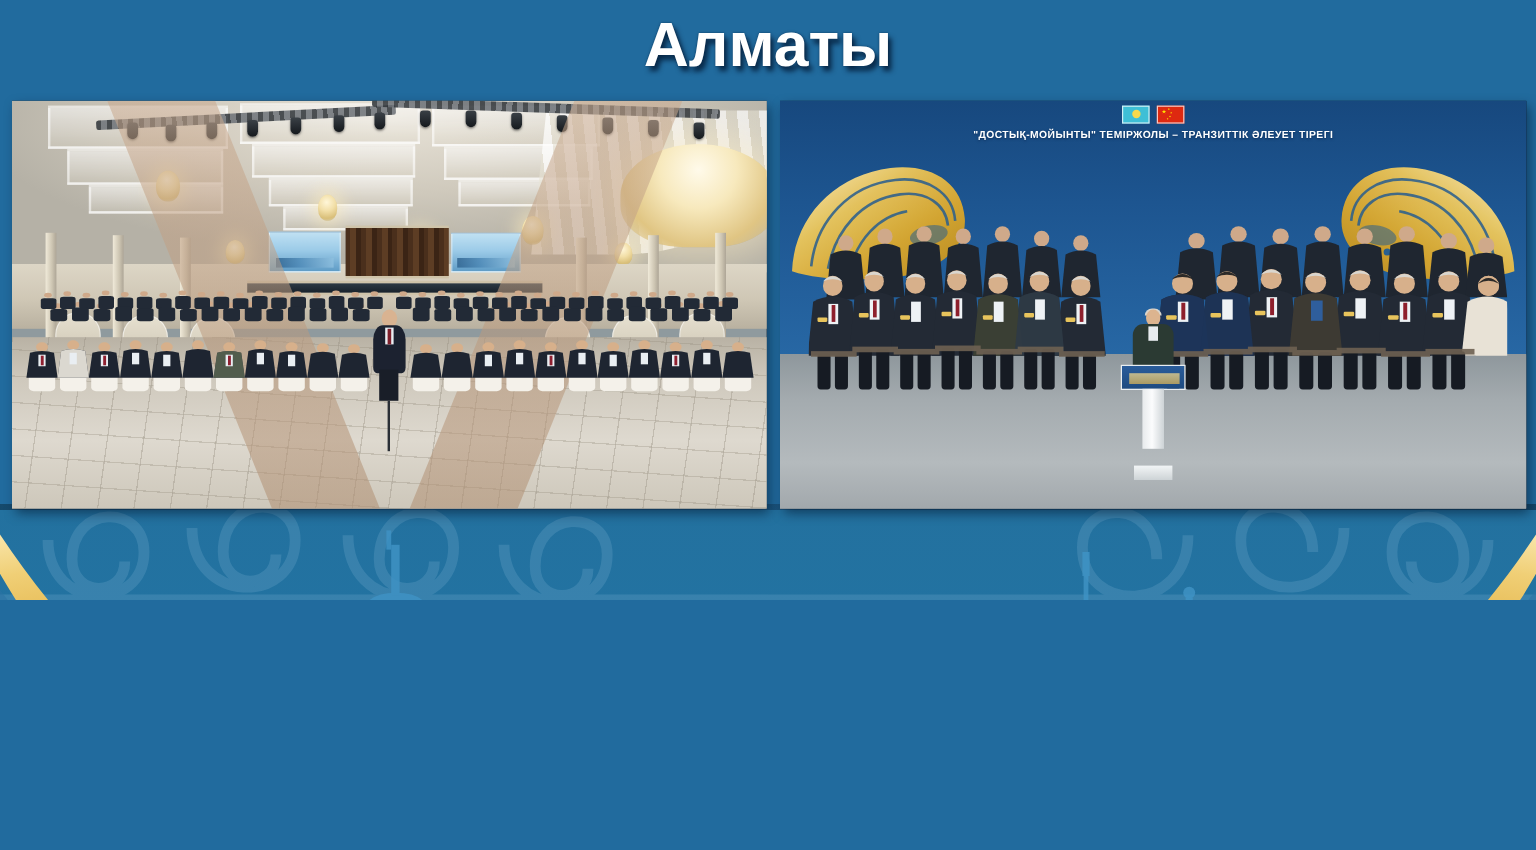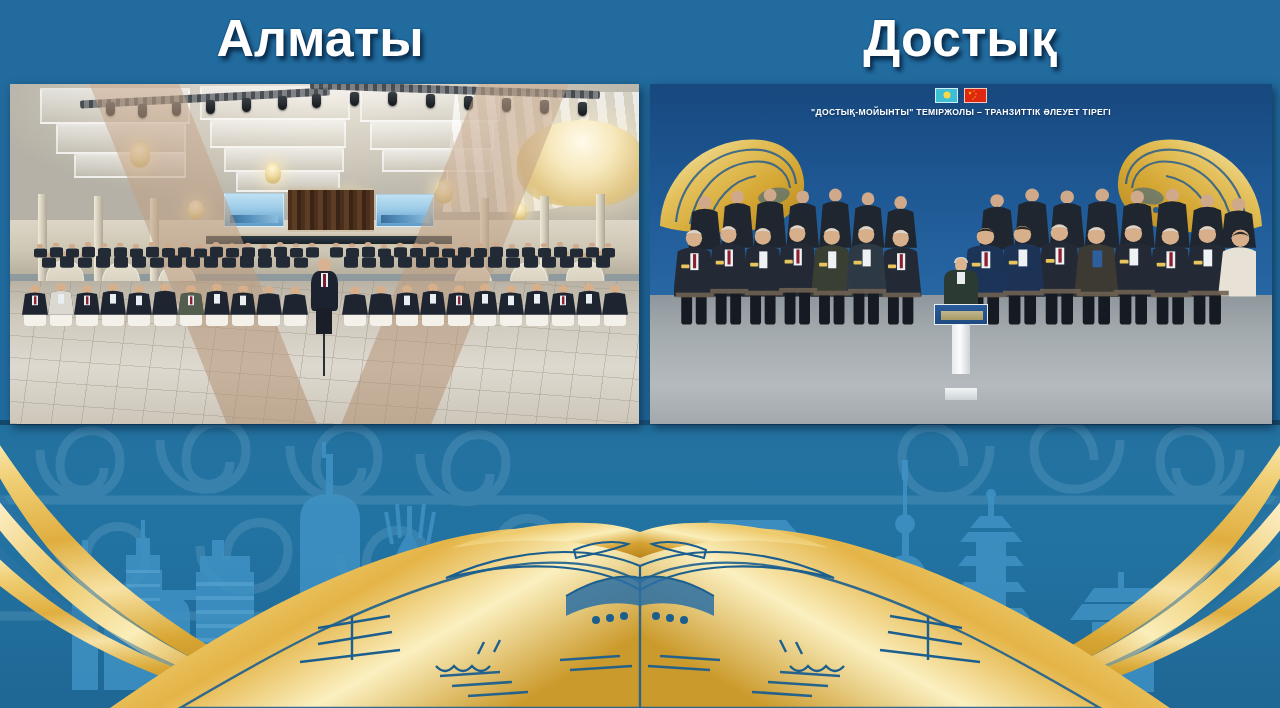--- a/index.html
+++ b/index.html
@@ -7,21 +7,21 @@
   html,body{ width:1280px; height:708px; overflow:hidden; }
   body{
     font-family:"Liberation Sans", sans-serif;
     background:#216b9e;
     position:relative;
   }
 
   
   #stage{
     position:absolute; inset:0;
-    width:1280px; height:708px;
+    width:1280px; height:500px;
     background:#216b9e;
     overflow:hidden;
   }
 
   
   .backdrop{
     position:absolute; left:0; top:420px; width:1280px; height:288px;
     overflow:hidden;
     background:linear-gradient(180deg,#23719f 0%, #2273a2 40%, #1f6795 100%);
   }
@@ -483,23 +483,20 @@
         </g>
       </svg>
     </div>
 
     <div class="topbar-strip"></div>
   </div>
 
   <div class="title-row">
     <div class="title-cell">
       <div class="city-title">Алматы</div>
-    </div>
-    <div class="title-cell">
-      <div class="city-title">Достық</div>
     </div>
   </div>
 
   <div class="videos">
 
     <div class="video left">
       <div class="vinner">
         <div class="hall">
 
           <div class="hall-ceiling"></div>

